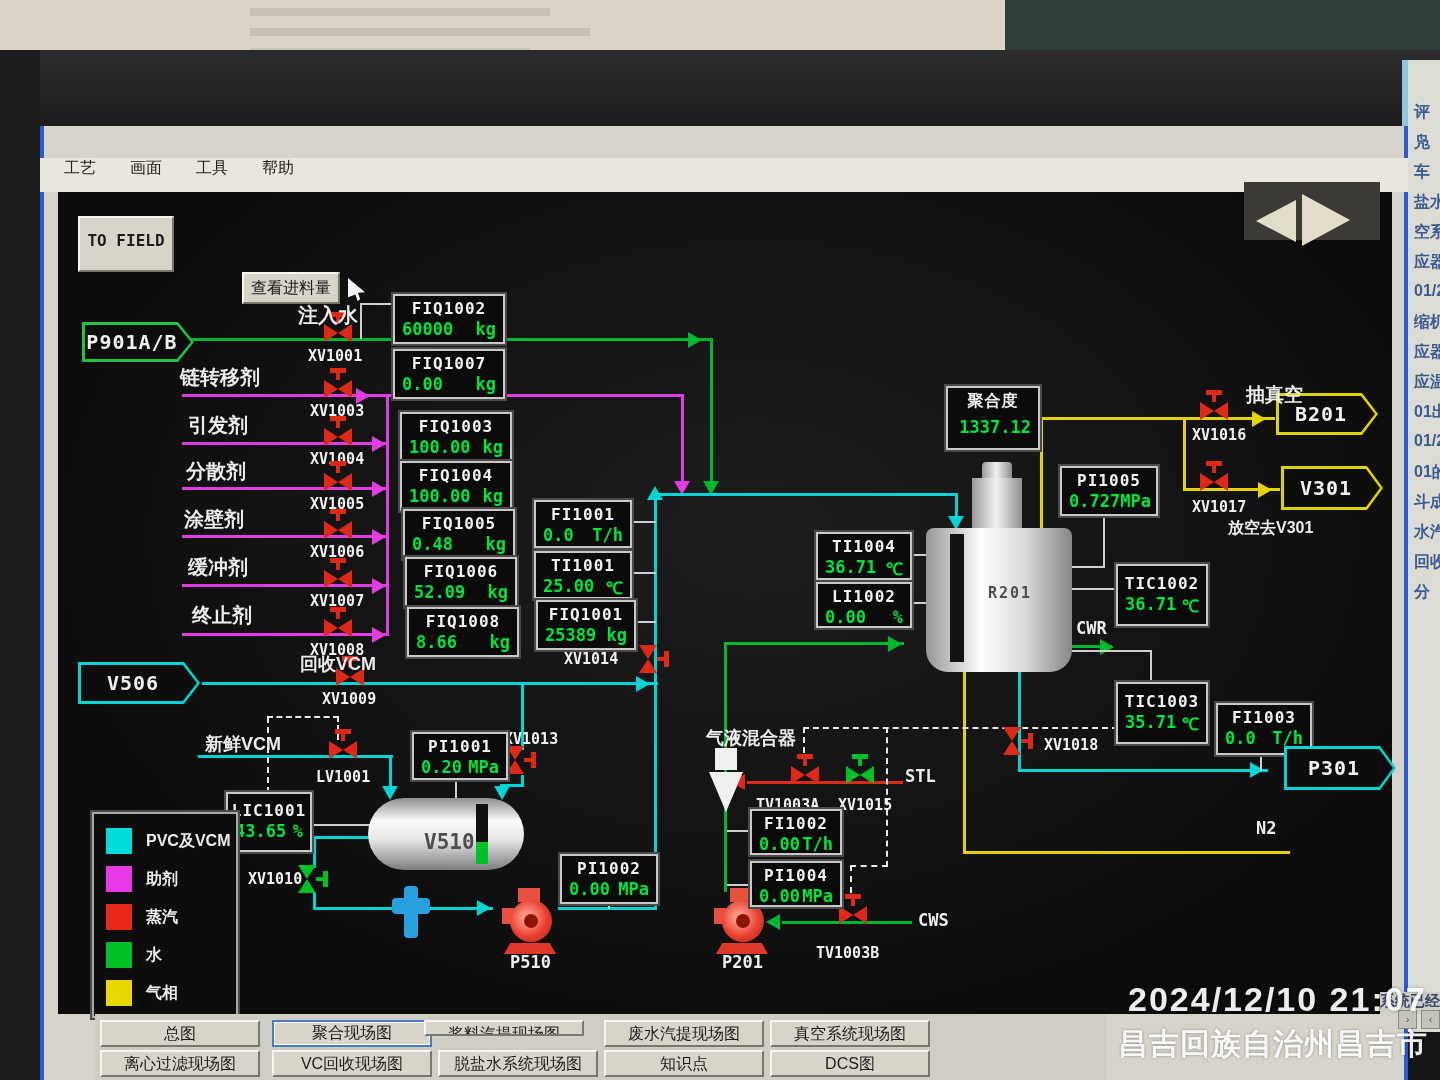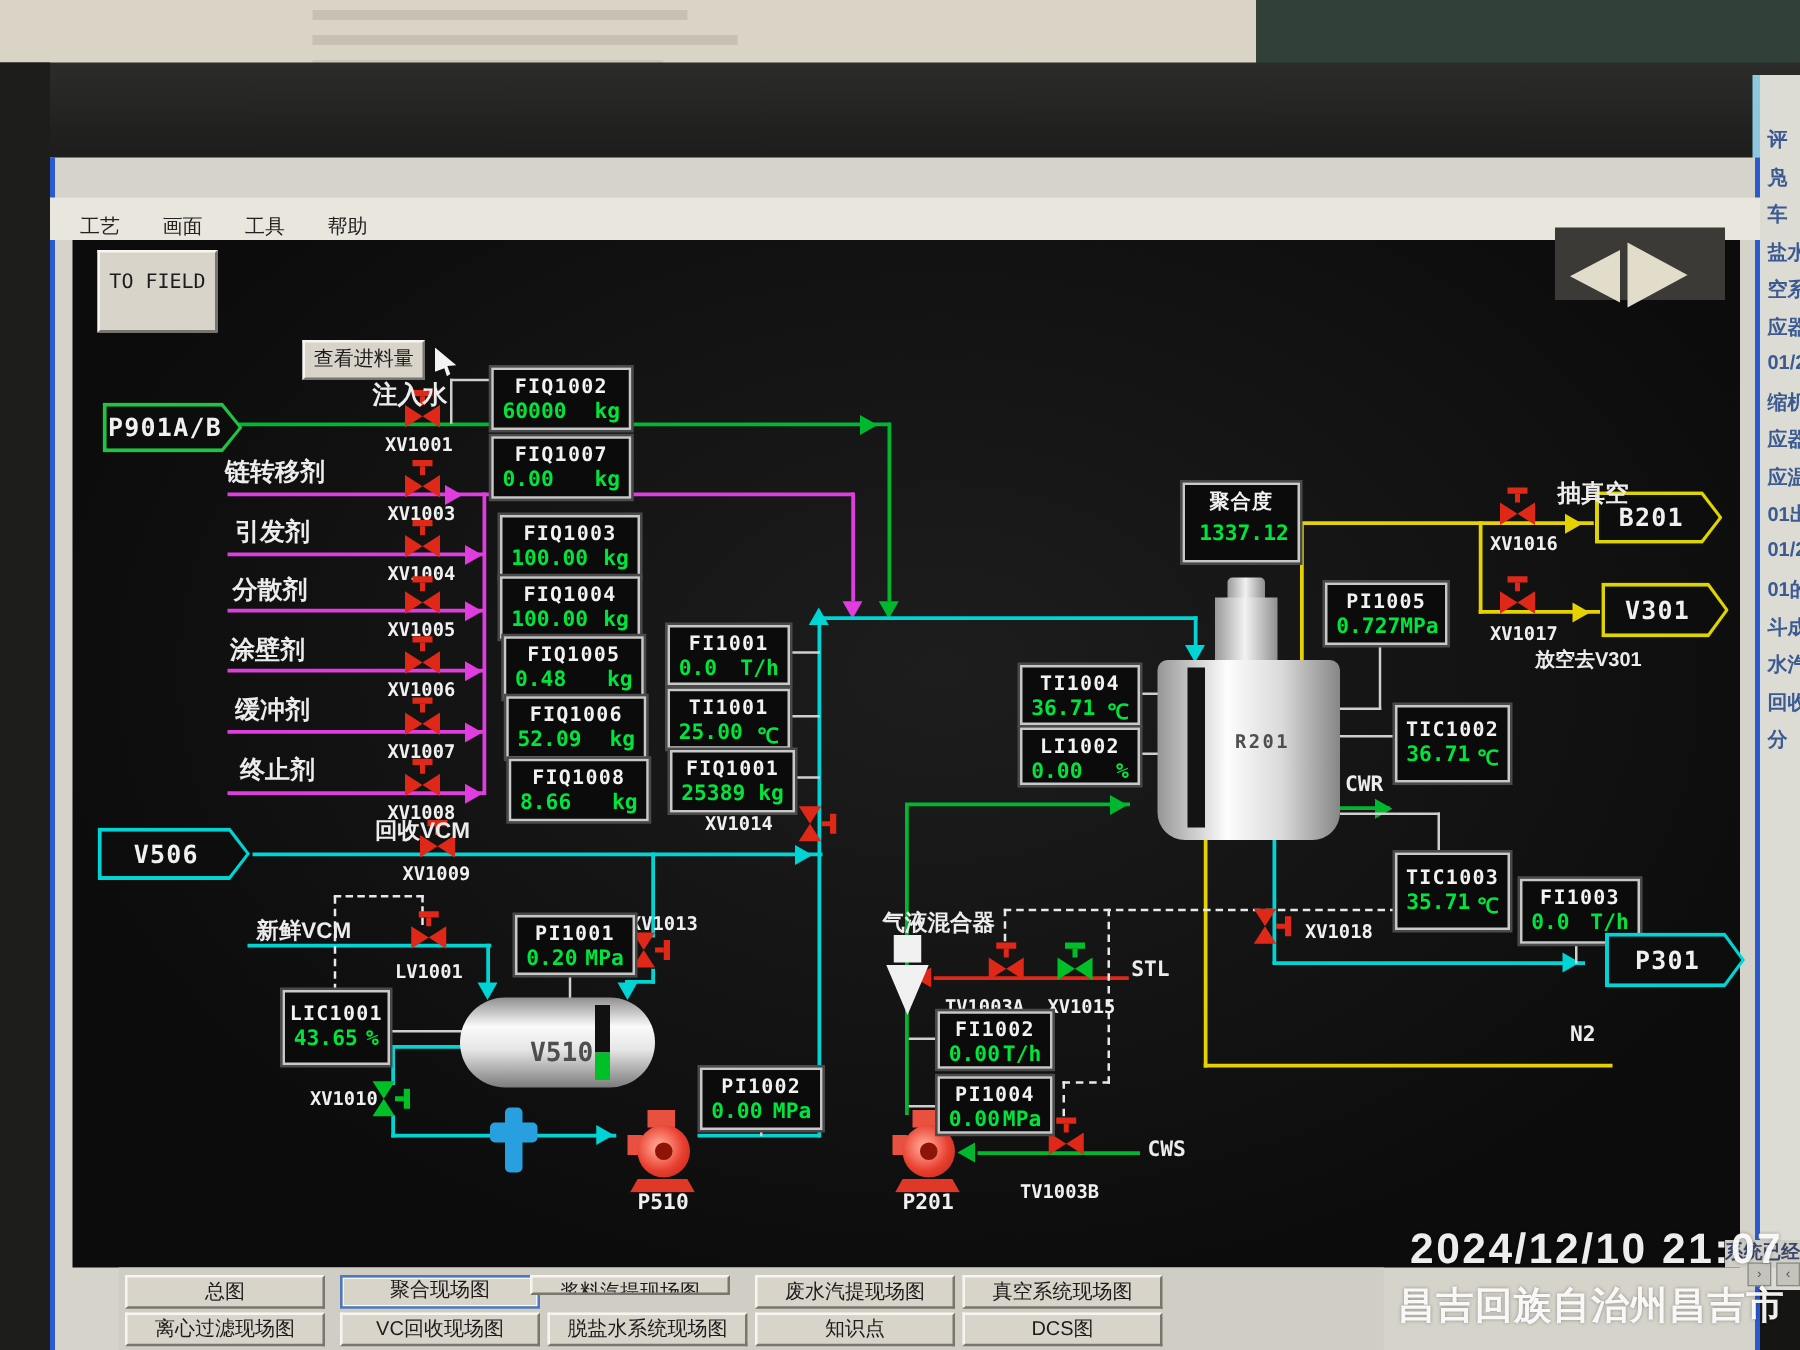--- a/index.html
+++ b/index.html
@@ -75,21 +75,21 @@
   
   .legend{position:absolute;left:92px;top:812px;width:142px;height:202px;background:#0d0d0d;
           border:2px solid #a8a8a8;box-shadow:0 0 0 2px #4a4a4a}
   .legend .row{position:absolute;left:12px;height:26px;display:flex;align-items:center;gap:14px}
   .legend .sw{width:26px;height:26px;display:inline-block}
   .legend .tx{color:#ececec;font-weight:bold;font-size:16px;white-space:nowrap}
   
   .titlebar{position:absolute;left:40px;top:126px;width:1368px;height:32px;
             background:linear-gradient(180deg,#5e9af0,#2858c8 50%,#1c48b4)}
   .menubar{position:absolute;left:40px;top:158px;width:1368px;height:34px;background:#e9e6dd;
-           display:flex;align-items:flex-end;gap:34px;padding-left:24px;box-sizing:border-box}
+           display:flex;align-items:flex-start;gap:34px;padding-left:24px;box-sizing:border-box}
   .menubar span{font-size:16px;color:#222}
   .canvas{position:absolute;left:58px;top:192px;width:1334px;height:822px;
           background:radial-gradient(ellipse at 52% 42%,#1d1d1d,#0c0c0c 75%)}
   .winbtn{position:absolute;width:25px;height:21px;border:1px solid #fff;border-radius:3px;
           color:#fff;font-size:12px;font-weight:bold;text-align:center;line-height:20px;
           background:linear-gradient(#7cacf2,#2f5ec8)}
   .cursor{position:absolute;width:17px;height:23px;background:#f4f4f4;
           clip-path:polygon(0 0,100% 62%,58% 64%,72% 92%,56% 100%,44% 72%,0 84%);
           filter:drop-shadow(1px 1px 1px #000)}
   .wm{position:absolute;color:rgba(255,255,255,.93);font-weight:bold;z-index:60;
@@ -143,21 +143,21 @@
 
   <div class="menubar">
     <span>工艺</span>
     <span>画面</span>
     <span>工具</span>
     <span>帮助</span>
   </div>
 
   <div class="canvas"></div>
 
-  <div class="btn3d" style="left:78px;top:200px;width:96px;height:66px;line-height:46px;font-weight:normal;font-family:'DejaVu Sans Mono',monospace">
+  <div class="btn3d" style="left:78px;top:216px;width:96px;height:56px;line-height:46px;font-weight:bold;font-family:'DejaVu Sans Mono',monospace">
        <span>TO FIELD</span></div>
   <div class="btn3d" style="left:242px;top:272px;width:98px;height:32px;line-height:28px;font-size:16px">
        <span>查看进料量</span></div>
   <div class="cursor" style="left:348px;top:278px;z-index:55"></div>
 
   <div class="ab" style="left:1244px;top:182px;width:136px;height:58px;background:#3b3a36"></div>
   <div class="ar" style="left:1256px;top:200px;border-width:21px 40px 21px 0;border-color:transparent #e2ddcb transparent transparent"></div>
   <div class="ar" style="left:1302px;top:194px;border-width:26px 0 26px 48px;border-color:transparent transparent transparent #e2ddcb"></div>
 
   <div class="ln c-g" style="left:190px;top:338px;width:522px;height:3px"></div>
@@ -612,20 +612,42 @@
   <div class="lbl" style="left:300px;top:652px;font-size:18px">回收VCM</div>
   <div class="lbl" style="left:205px;top:732px;font-size:18px">新鲜VCM</div>
   <div class="lbl" style="left:1246px;top:382px;font-size:19px">抽真空</div>
   <div class="lbl" style="left:1228px;top:518px;font-size:16px">放空去V301</div>
   <div class="lbl" style="left:1076px;top:618px;font-size:17px;font-family:'DejaVu Sans Mono',monospace">CWR</div>
   <div class="lbl" style="left:918px;top:910px;font-size:17px;font-family:'DejaVu Sans Mono',monospace">CWS</div>
   <div class="lbl" style="left:905px;top:766px;font-size:17px;font-family:'DejaVu Sans Mono',monospace">STL</div>
   <div class="lbl" style="left:1256px;top:818px;font-size:17px;font-family:'DejaVu Sans Mono',monospace">N2</div>
   <div class="lbl" style="left:706px;top:726px;font-size:18px">气液混合器</div>
 
+  <div class="legend">
+    <div class="row" style="top:14px">
+        <span class="sw" style="background:#00dcdc"></span>
+        <span class="tx">PVC及VCM</span>
+      </div>
+    <div class="row" style="top:52px">
+        <span class="sw" style="background:#e838e8"></span>
+        <span class="tx">助剂</span>
+      </div>
+    <div class="row" style="top:90px">
+        <span class="sw" style="background:#e82818"></span>
+        <span class="tx">蒸汽</span>
+      </div>
+    <div class="row" style="top:128px">
+        <span class="sw" style="background:#00c028"></span>
+        <span class="tx">水</span>
+      </div>
+    <div class="row" style="top:166px">
+        <span class="sw" style="background:#e8d800"></span>
+        <span class="tx">气相</span>
+      </div>
+  </div>
 
   <div class="ab" style="left:95px;top:1014px;width:1012px;height:66px;background:#d0cdc4"></div>
   <div class="btn3d" style="left:100px;top:1020px;width:160px;height:27px;line-height:23px"><span>总图</span></div>
   <div class="btn3d" style="left:272px;top:1020px;width:160px;height:27px;line-height:21px;border:2px solid #4a7ac0;box-shadow:inset 0 0 0 1px #fff"><span>聚合现场图</span></div>
   <div class="btn3d" style="left:424px;top:1020px;width:160px;height:16px;line-height:23px"><span>浆料汽提现场图</span></div>
   <div class="btn3d" style="left:604px;top:1020px;width:160px;height:27px;line-height:23px"><span>废水汽提现场图</span></div>
   <div class="btn3d" style="left:770px;top:1020px;width:160px;height:27px;line-height:23px"><span>真空系统现场图</span></div>
   <div class="btn3d" style="left:100px;top:1050px;width:160px;height:27px;line-height:23px"><span>离心过滤现场图</span></div>
   <div class="btn3d" style="left:272px;top:1050px;width:160px;height:27px;line-height:23px"><span>VC回收现场图</span></div>
   <div class="btn3d" style="left:438px;top:1050px;width:160px;height:27px;line-height:23px"><span>脱盐水系统现场图</span></div>

